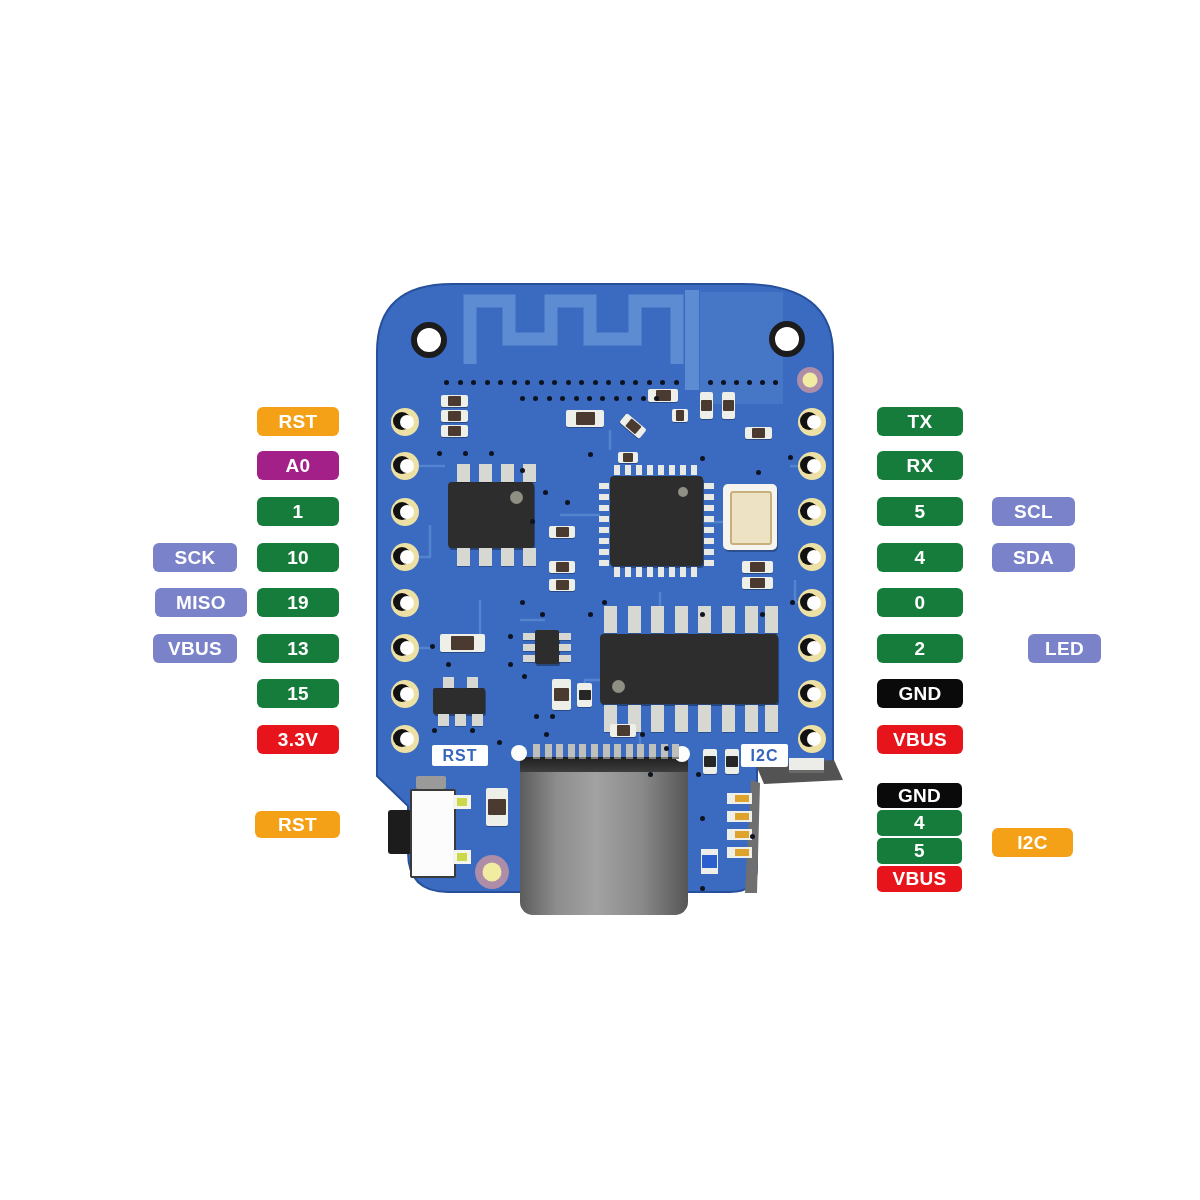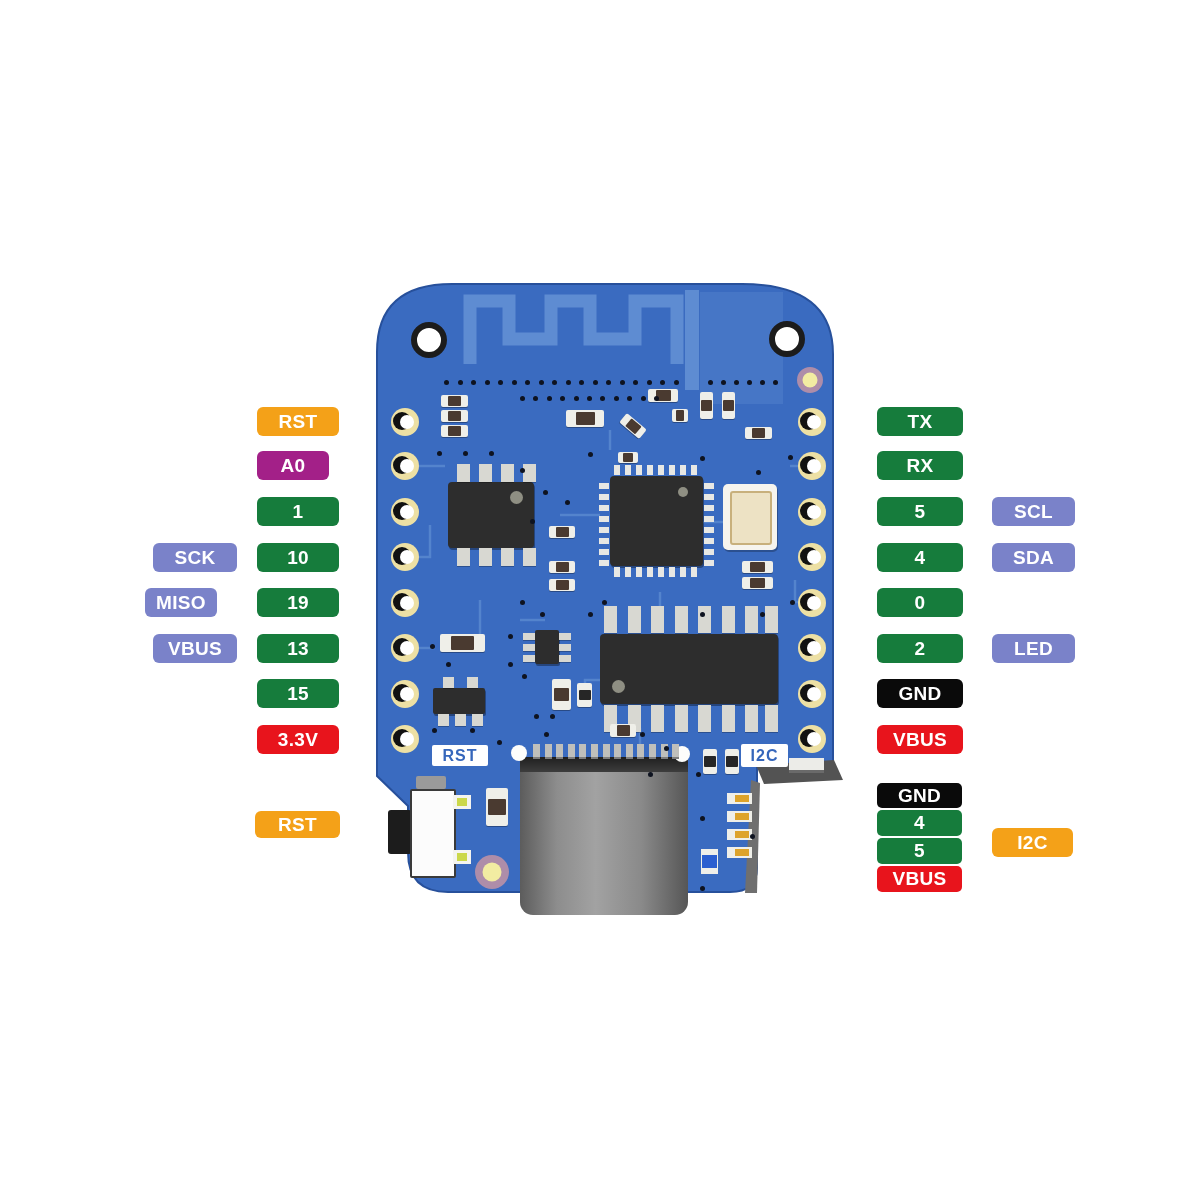--- a/index.html
+++ b/index.html
@@ -379,44 +379,44 @@
       <div class="via" style="left: 544px; top: 732px; width: 5px; height: 5px;"></div>
       <div class="via" style="left: 700px; top: 816px; width: 5px; height: 5px;"></div>
       <div class="via" style="left: 750px; top: 834px; width: 5px; height: 5px;"></div>
       <div class="via" style="left: 700px; top: 886px; width: 5px; height: 5px;"></div>
       <div class="via" style="left: 648px; top: 772px; width: 5px; height: 5px;"></div>
       <div class="via" style="left: 696px; top: 772px; width: 5px; height: 5px;"></div>
       <div class="via" style="left: 497px; top: 740px; width: 5px; height: 5px;"></div>
     </div>
 
   <div class="lb lav" style="left:153px;top:543px;width:84px">SCK</div>
-  <div class="lb lav" style="left:145px;top:588px;width:72px">MISO</div>
+  <div class="lb lav" style="left:155px;top:588px;width:92px">MISO</div>
   <div class="lb lav" style="left:153px;top:634px;width:84px">VBUS</div>
 
   <div class="lb orange" style="left:257px;top:407px;width:82px">RST</div>
-  <div class="lb purple" style="left:257px;top:451px;width:72px">A0</div>
+  <div class="lb purple" style="left:257px;top:451px;width:82px">A0</div>
   <div class="lb green" style="left:257px;top:497px;width:82px">1</div>
   <div class="lb green" style="left:257px;top:543px;width:82px">10</div>
   <div class="lb green" style="left:257px;top:588px;width:82px">19</div>
   <div class="lb green" style="left:257px;top:634px;width:82px">13</div>
   <div class="lb green" style="left:257px;top:679px;width:82px">15</div>
   <div class="lb red" style="left:257px;top:725px;width:82px">3.3V</div>
 
   <div class="lb green" style="left:877px;top:407px;width:86px">TX</div>
   <div class="lb green" style="left:877px;top:451px;width:86px">RX</div>
   <div class="lb green" style="left:877px;top:497px;width:86px">5</div>
   <div class="lb green" style="left:877px;top:543px;width:86px">4</div>
   <div class="lb green" style="left:877px;top:588px;width:86px">0</div>
   <div class="lb green" style="left:877px;top:634px;width:86px">2</div>
   <div class="lb black" style="left:877px;top:679px;width:86px">GND</div>
   <div class="lb red" style="left:877px;top:725px;width:86px">VBUS</div>
 
   <div class="lb lav" style="left:992px;top:497px;width:83px">SCL</div>
   <div class="lb lav" style="left:992px;top:543px;width:83px">SDA</div>
-  <div class="lb lav" style="left:992px;top:634px;width:83px">LED</div>
+  <div class="lb lav" style="left:1028px;top:634px;width:73px">LED</div>
 
   <div class="lb orange" style="left:255px;top:811px;width:85px;height:27px">RST</div>
 
   <div class="lb black" style="left:877px;top:783px;width:85px;height:25px;border-radius:5px">GND</div>
   <div class="lb green" style="left:877px;top:810px;width:85px;height:26px;border-radius:5px">4</div>
   <div class="lb green" style="left:877px;top:838px;width:85px;height:26px;border-radius:5px">5</div>
   <div class="lb red" style="left:877px;top:866px;width:85px;height:26px;border-radius:5px">VBUS</div>
 
   <div class="lb orange" style="left:992px;top:828px;width:81px">I2C</div>
 

